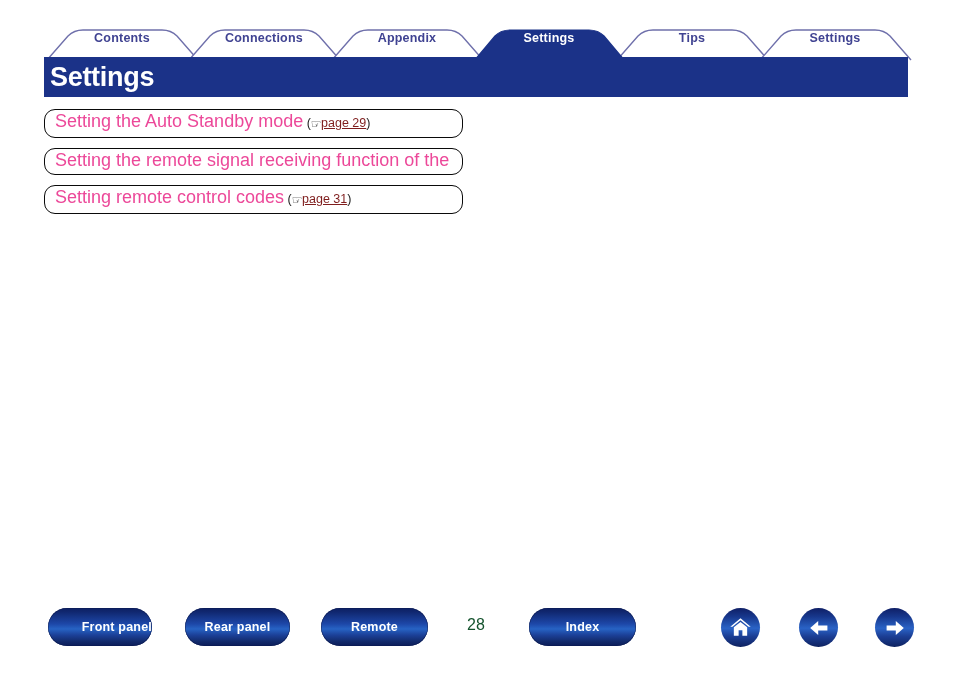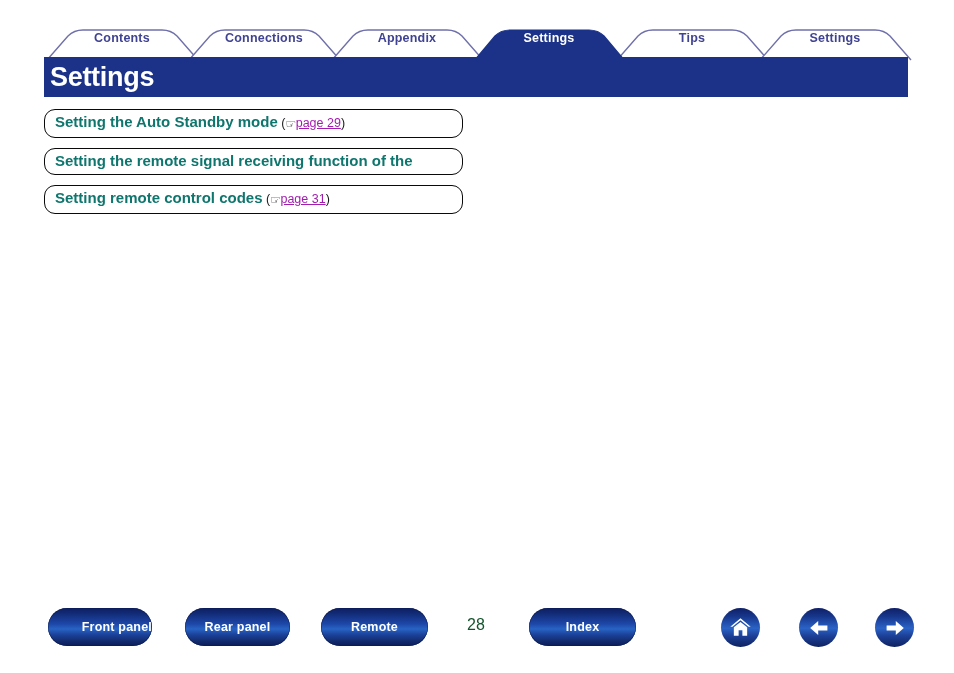--- a/index.html
+++ b/index.html
@@ -78,39 +78,39 @@
     background: #fff;
     cursor: pointer;
   }
   .link-line {
     font-size: 13px;
     line-height: 17.5px;
     color: #000;
     white-space: nowrap;
   }
   .link-title {
-    font-weight: bold;
-    font-size: 15px;
-    color: #0f766e;
+    font-weight: normal;
+    font-size: 18px;
+    color: #ec4899;
   }
   .paren {
     font-size: 12.5px;
     color: #1a1a1a;
   }
   .hand-icon {
     display: inline-block;
     font-size: 12px;
     line-height: 1;
     vertical-align: -1px;
     letter-spacing: -0.5px;
   }
   .page-ref {
     text-decoration: underline;
     font-size: 12.5px;
-    color: #a21caf;
+    color: #7f1d1d;
   }
 
   
   #footer {
     position: absolute;
     left: 0;
     top: 608px;
     width: 954px;
     height: 40px;
   }

